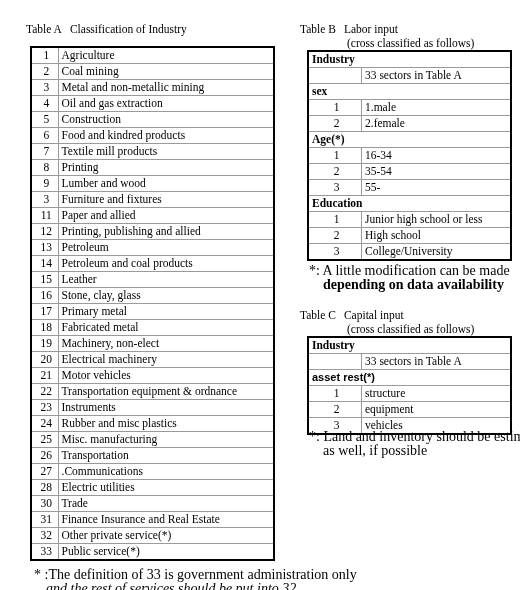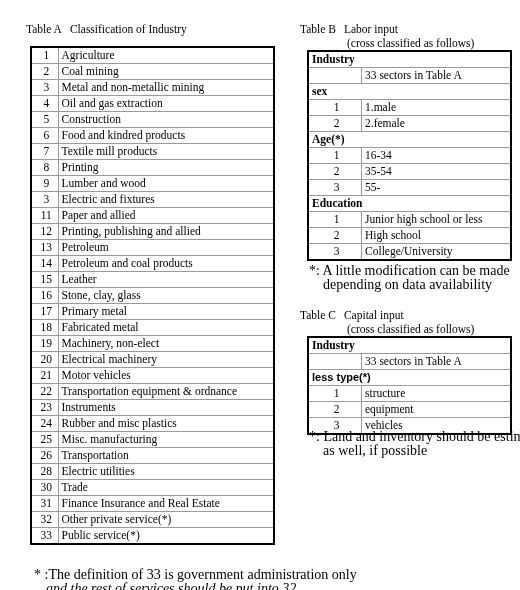--- a/index.html
+++ b/index.html
@@ -132,21 +132,21 @@
   .tbl-b col.c2 { width: 148px; }
 
   .note-b {
     position: absolute;
     left: 17px;
     top: 247px;
     font-size: 14px;
     line-height: 14px;
     white-space: nowrap;
   }
-  .note-b .l2 { display: block; margin-left: 14px; }
+  .note-b .l2 { display: block; margin-left: 14px; font-weight: bold; }
 
   
   .tbl-c {
     position: absolute;
     left: 15px;
     top: 319px;
     width: 205px;
   }
   .tbl-c col.c1 { width: 53px; }
   .tbl-c col.c2 { width: 148px; }
@@ -212,21 +212,21 @@
           <tr>
             <td class="num">8</td>
             <td>Printing</td>
           </tr>
           <tr>
             <td class="num">9</td>
             <td>Lumber and wood</td>
           </tr>
           <tr>
             <td class="num">3</td>
-            <td>Electric and fixtures</td>
+            <td>Furniture and fixtures</td>
           </tr>
           <tr>
             <td class="num">11</td>
             <td>Paper and allied</td>
           </tr>
           <tr>
             <td class="num">12</td>
             <td>Printing, publishing and allied</td>
           </tr>
           <tr>
@@ -277,20 +277,24 @@
             <td class="num">24</td>
             <td>Rubber and misc plastics</td>
           </tr>
           <tr>
             <td class="num">25</td>
             <td>Misc. manufacturing</td>
           </tr>
           <tr>
             <td class="num">26</td>
             <td>Transportation</td>
+          </tr>
+          <tr>
+            <td class="num">27</td>
+            <td>.Communications</td>
           </tr>
           <tr>
             <td class="num">28</td>
             <td>Electric utilities</td>
           </tr>
           <tr>
             <td class="num">30</td>
             <td>Trade</td>
           </tr>
           <tr>
@@ -396,21 +400,21 @@
         </colgroup>
       <tbody>
           <tr>
             <td colspan="2" class="hdr">Industry</td>
           </tr>
           <tr>
             <td class="num"></td>
             <td>33 sectors in Table A</td>
           </tr>
           <tr>
-            <td colspan="2" class="hdr-sans">less type(*)</td>
+            <td colspan="2" class="hdr-sans">asset rest(*)</td>
           </tr>
           <tr>
             <td class="num">1</td>
             <td>structure</td>
           </tr>
           <tr>
             <td class="num">2</td>
             <td>equipment</td>
           </tr>
           <tr>

